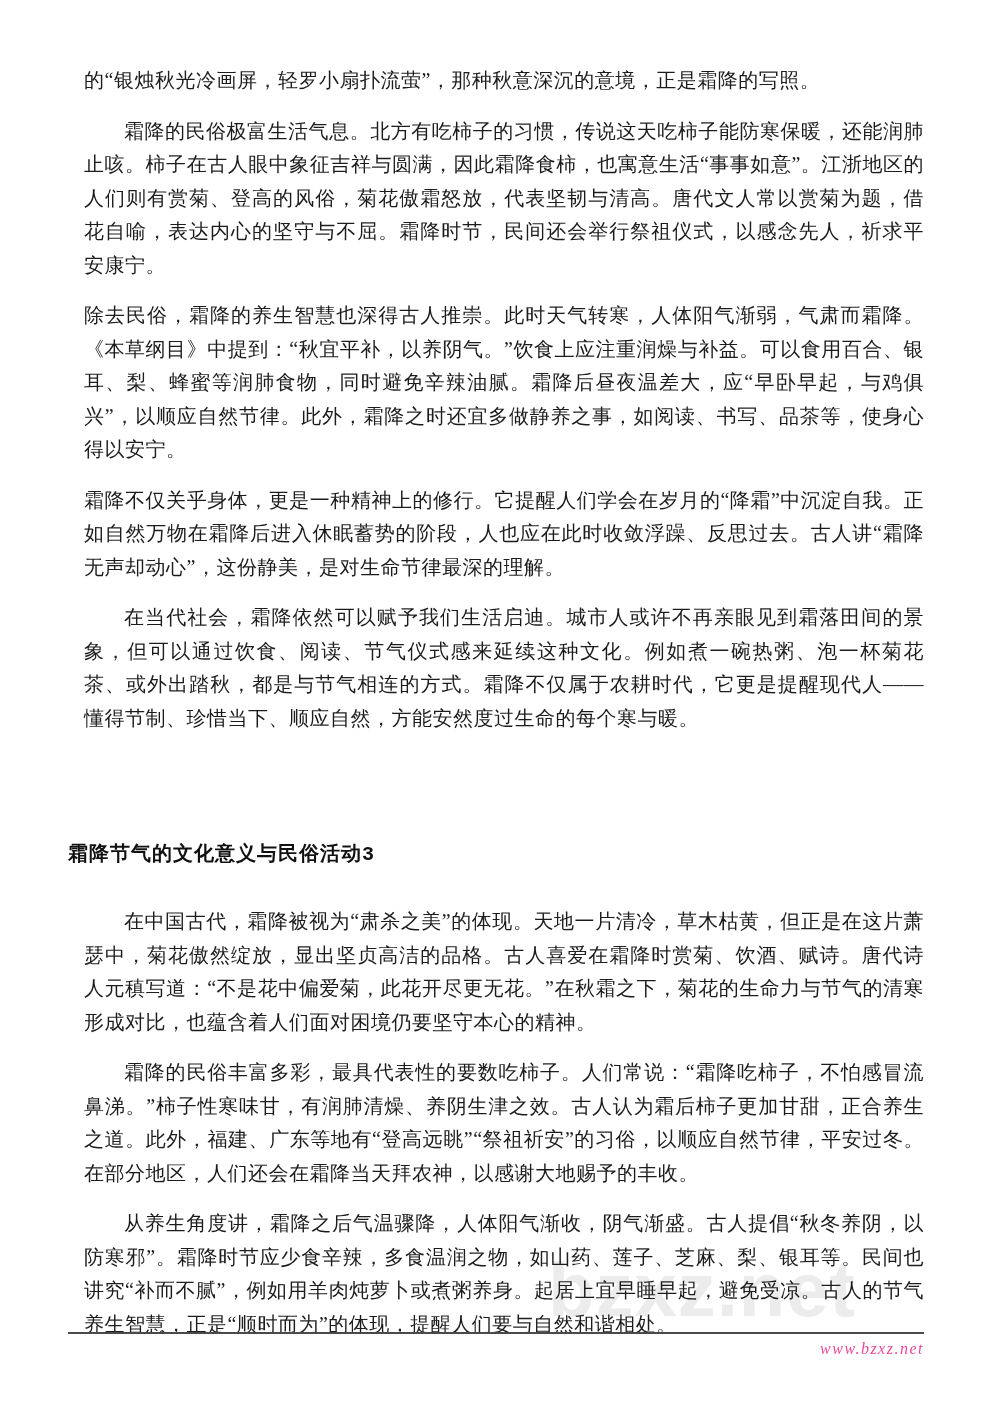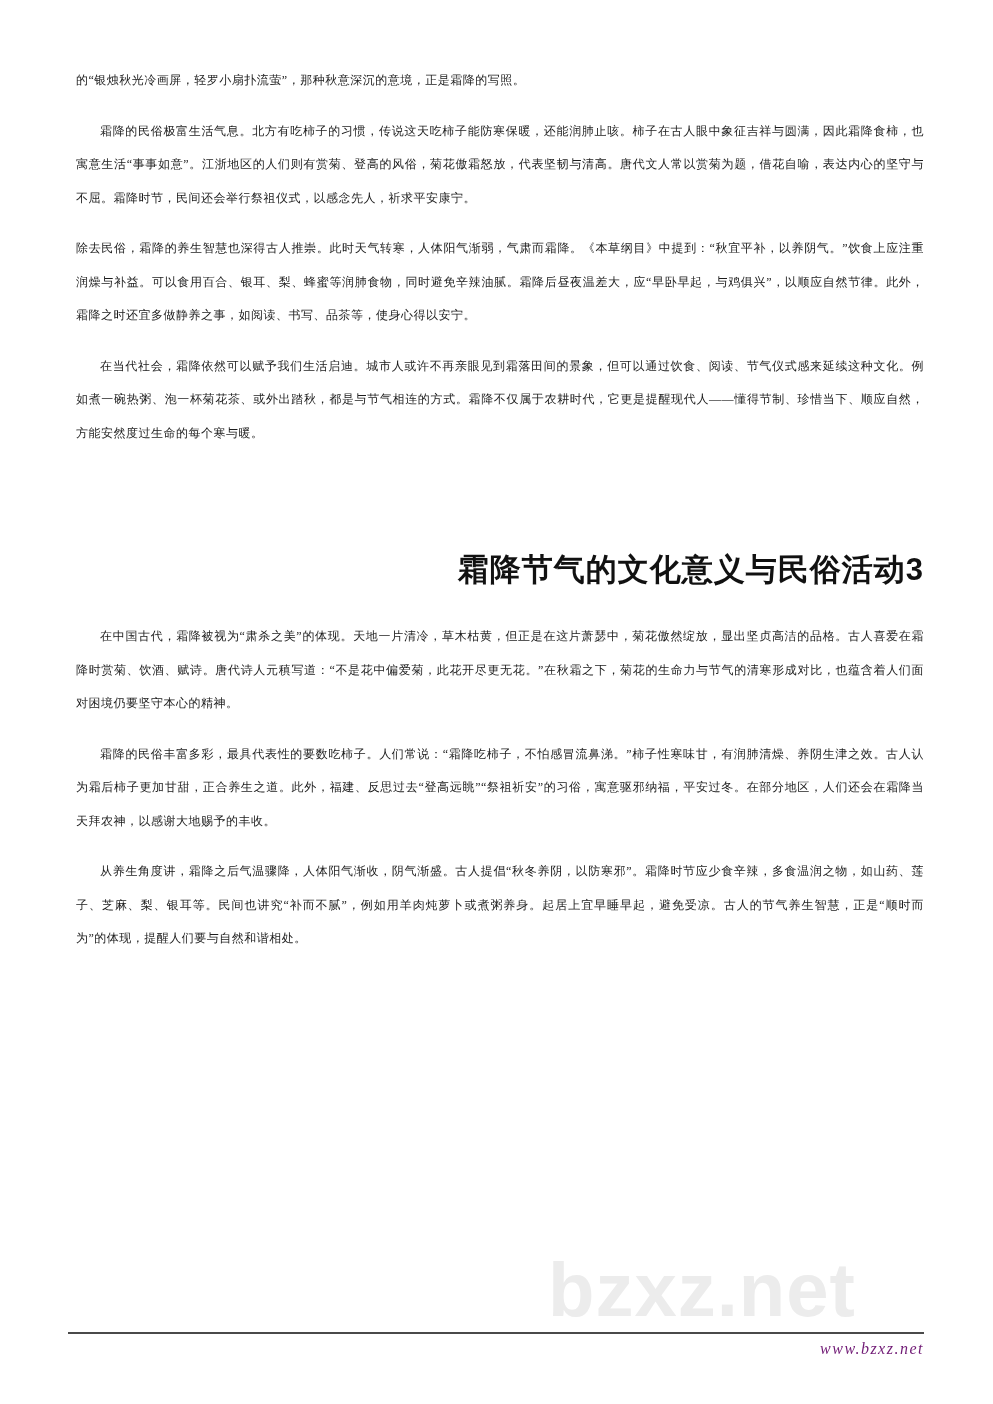--- a/index.html
+++ b/index.html
@@ -16,38 +16,38 @@
     font-family: "Liberation Serif", serif;
   }
   .content {
     position: absolute;
     left: 68px;
     top: 64px;
     width: 856px;
     z-index: 1;
   }
   .para {
-    margin: 0 0 17px 8px;
-    font-size: 12px;
+    margin: 0 0 17px 16px;
+    font-size: 20px;
     line-height: 33.5px;
     color: #1c1c1c;
     text-align: justify;
     letter-spacing: 0.5px;
   }
   .para.indent {
     text-indent: 2em;
   }
   .doc-title {
     margin: 100px 0 30px 0;
-    font-family: Liberation Sans, sans-serif;
+    font-family: Liberation Mono, monospace;
     font-weight: bold;
-    font-size: 31px;
+    font-size: 20px;
     line-height: 40px;
     color: #111111;
-    text-align: right;
+    text-align: left;
     letter-spacing: 1px;
   }
   .watermark {
     position: absolute;
     left: 548px;
     top: 1252px;
     z-index: 0;
     font-family: Liberation Sans, sans-serif;
     font-weight: 800;
     font-size: 76px;
@@ -66,41 +66,42 @@
   }
   .footer-url {
     position: absolute;
     left: 68px;
     top: 1340px;
     width: 856px;
     text-align: right;
     font-family: "Liberation Serif", serif;
     font-style: italic;
     font-size: 16px;
-    color: #701a75;
+    color: #ec4899;
     letter-spacing: 1.5px;
     z-index: 2;
   }
 </style>
 </head>
 <body>
 
 <div class="page">
 
   <div class="watermark">bzxz.net</div>
 
   <div class="content">
     <p class="para">的“银烛秋光冷画屏，轻罗小扇扑流萤”，那种秋意深沉的意境，正是霜降的写照。</p>
     <p class="para indent">霜降的民俗极富生活气息。北方有吃柿子的习惯，传说这天吃柿子能防寒保暖，还能润肺止咳。柿子在古人眼中象征吉祥与圆满，因此霜降食柿，也寓意生活“事事如意”。江浙地区的人们则有赏菊、登高的风俗，菊花傲霜怒放，代表坚韧与清高。唐代文人常以赏菊为题，借花自喻，表达内心的坚守与不屈。霜降时节，民间还会举行祭祖仪式，以感念先人，祈求平安康宁。</p>
     <p class="para">除去民俗，霜降的养生智慧也深得古人推崇。此时天气转寒，人体阳气渐弱，气肃而霜降。《本草纲目》中提到：“秋宜平补，以养阴气。”饮食上应注重润燥与补益。可以食用百合、银耳、梨、蜂蜜等润肺食物，同时避免辛辣油腻。霜降后昼夜温差大，应“早卧早起，与鸡俱兴”，以顺应自然节律。此外，霜降之时还宜多做静养之事，如阅读、书写、品茶等，使身心得以安宁。</p>
+    <p class="para">霜降不仅关乎身体，更是一种精神上的修行。它提醒人们学会在岁月的“降霜”中沉淀自我。正如自然万物在霜降后进入休眠蓄势的阶段，人也应在此时收敛浮躁、反思过去。古人讲“霜降无声却动心”，这份静美，是对生命节律最深的理解。</p>
     <p class="para indent">在当代社会，霜降依然可以赋予我们生活启迪。城市人或许不再亲眼见到霜落田间的景象，但可以通过饮食、阅读、节气仪式感来延续这种文化。例如煮一碗热粥、泡一杯菊花茶、或外出踏秋，都是与节气相连的方式。霜降不仅属于农耕时代，它更是提醒现代人——懂得节制、珍惜当下、顺应自然，方能安然度过生命的每个寒与暖。</p>
 
     <h1 class="doc-title">霜降节气的文化意义与民俗活动3</h1>
 
     <p class="para indent">在中国古代，霜降被视为“肃杀之美”的体现。天地一片清冷，草木枯黄，但正是在这片萧瑟中，菊花傲然绽放，显出坚贞高洁的品格。古人喜爱在霜降时赏菊、饮酒、赋诗。唐代诗人元稹写道：“不是花中偏爱菊，此花开尽更无花。”在秋霜之下，菊花的生命力与节气的清寒形成对比，也蕴含着人们面对困境仍要坚守本心的精神。</p>
-    <p class="para indent">霜降的民俗丰富多彩，最具代表性的要数吃柿子。人们常说：“霜降吃柿子，不怕感冒流鼻涕。”柿子性寒味甘，有润肺清燥、养阴生津之效。古人认为霜后柿子更加甘甜，正合养生之道。此外，福建、反思过去“登高远眺”“祭祖祈安”的习俗，寓意驱邪纳福，平安过冬。在部分地区，人们还会在霜降当天拜农神，以感谢大地赐予的丰收。</p>
+    <p class="para indent">霜降的民俗丰富多彩，最具代表性的要数吃柿子。人们常说：“霜降吃柿子，不怕感冒流鼻涕。”柿子性寒味甘，有润肺清燥、养阴生津之效。古人认为霜后柿子更加甘甜，正合养生之道。此外，福建、广东等地有“登高远眺”“祭祖祈安”的习俗，以顺应自然节律，平安过冬。在部分地区，人们还会在霜降当天拜农神，以感谢大地赐予的丰收。</p>
     <p class="para indent">从养生角度讲，霜降之后气温骤降，人体阳气渐收，阴气渐盛。古人提倡“秋冬养阴，以防寒邪”。霜降时节应少食辛辣，多食温润之物，如山药、莲子、芝麻、梨、银耳等。民间也讲究“补而不腻”，例如用羊肉炖萝卜或煮粥养身。起居上宜早睡早起，避免受凉。古人的节气养生智慧，正是“顺时而为”的体现，提醒人们要与自然和谐相处。</p>
   </div>
 
   <div class="footer-rule"></div>
   <div class="footer-url">www.bzxz.net</div>
 
 </div>
 
 </body></html>

